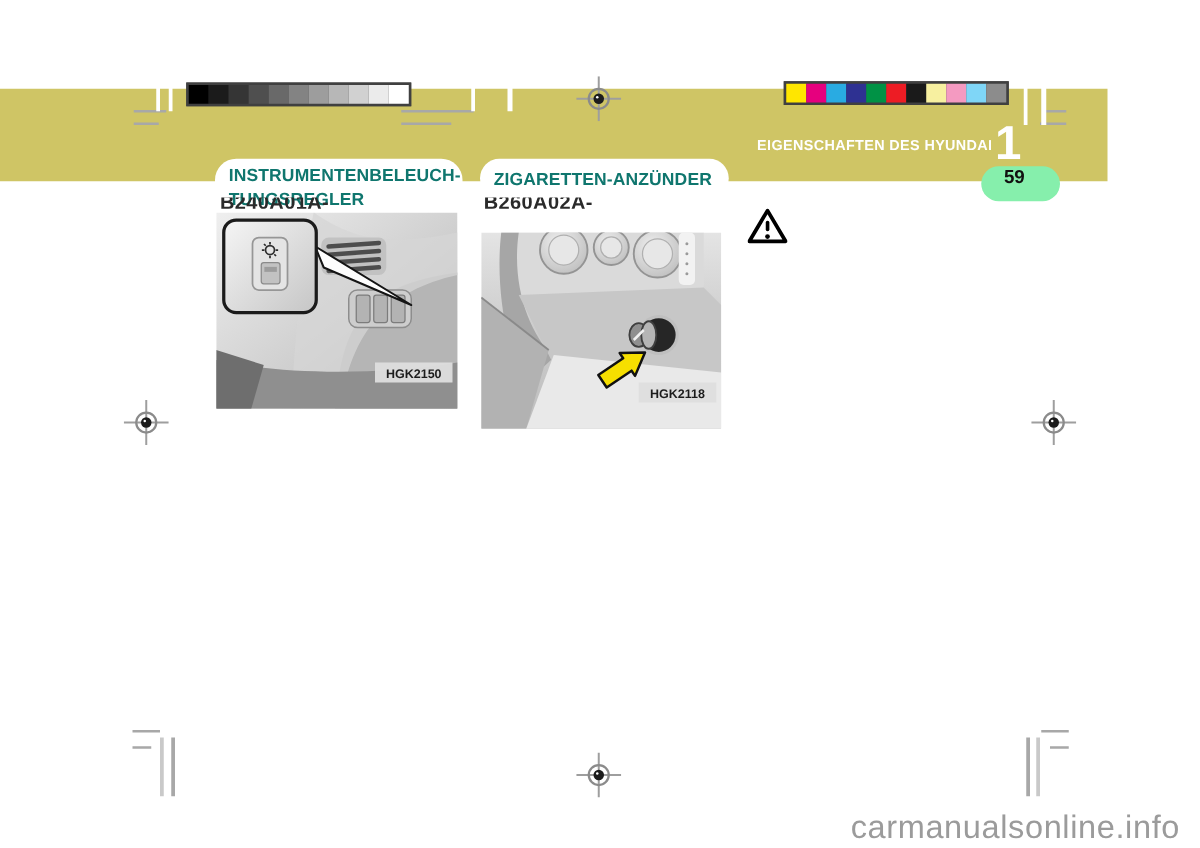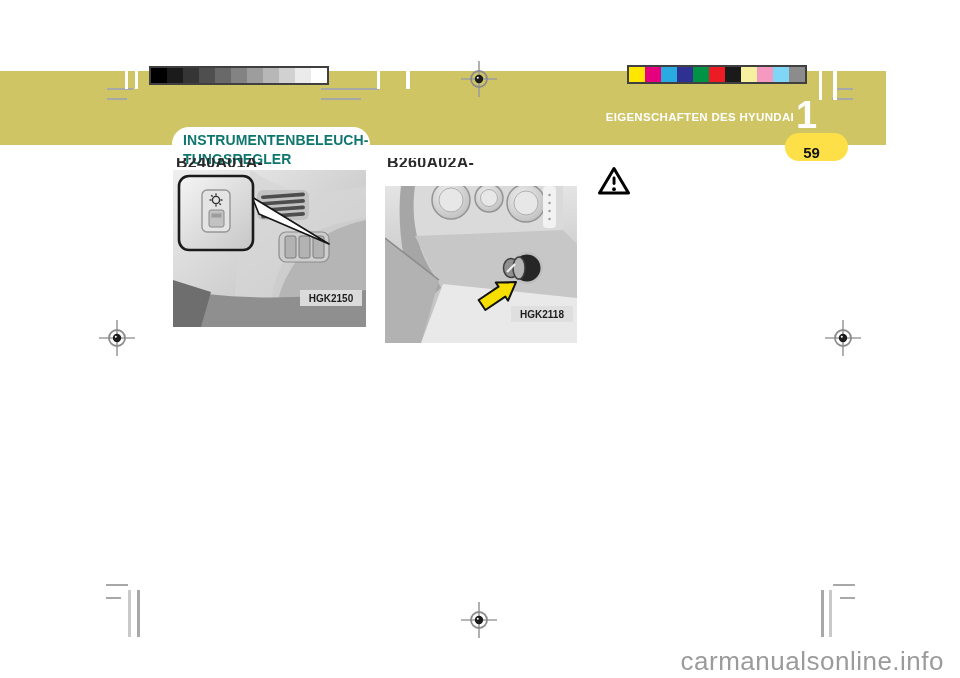--- a/index.html
+++ b/index.html
@@ -22,21 +22,21 @@
   .chapter-label{
     position:absolute;right:166px;top:111px;color:#ffffff;
     font-size:11.5px;font-weight:bold;letter-spacing:0.3px;white-space:nowrap;
   }
   .chapter-number{
     position:absolute;left:796px;top:96px;color:#ffffff;
     font-size:38px;font-weight:bold;line-height:1;
   }
   .page-pill{
     position:absolute;left:785px;top:133px;width:63px;height:28px;border-radius:14px;
-    background:#fde047;display:flex;align-items:flex-end;justify-content:center;
+    background:#86efac;display:flex;align-items:flex-start;justify-content:center;
   }
   .page-pill span{font-size:15px;font-weight:bold;color:#111111;padding-right:10px;}
   
   .title-pill{
     position:absolute;background:#ffffff;border-radius:17px;color:#0f766e;
     font-weight:bold;font-size:14px;line-height:18.5px;letter-spacing:0.1px;
   }
   .title-pill.left{left:172px;top:127px;width:198px;height:44px;padding:4px 0 0 11px;box-sizing:border-box;}
   .title-pill.right{left:384px;top:127px;width:199px;height:31px;padding:7px 0 0 11px;box-sizing:border-box;}
   
@@ -151,20 +151,23 @@
   <div class="chapter-label">EIGENSCHAFTEN DES HYUNDAI</div>
   <div class="chapter-number">1</div>
   <div class="page-pill">
     <span>59</span>
   </div>
 
   <div class="title-pill left">
     <div>INSTRUMENTENBELEUCH-</div>
     <div>TUNGSREGLER</div>
   </div>
+  <div class="title-pill right">
+    <div>ZIGARETTEN-ANZÜNDER</div>
+  </div>
 
   <div class="code-clip left">
     <span>B240A01A-AST</span>
   </div>
   <div class="code-clip right">
     <span>B260A02A-AST</span>
   </div>
 
   <div class="figure left">
     <svg width="193" height="157" viewBox="0 0 193 157">

